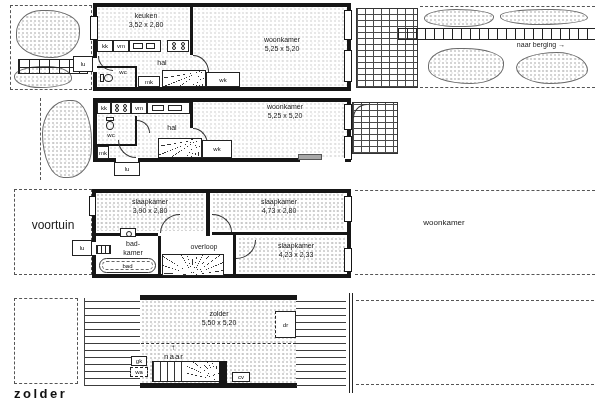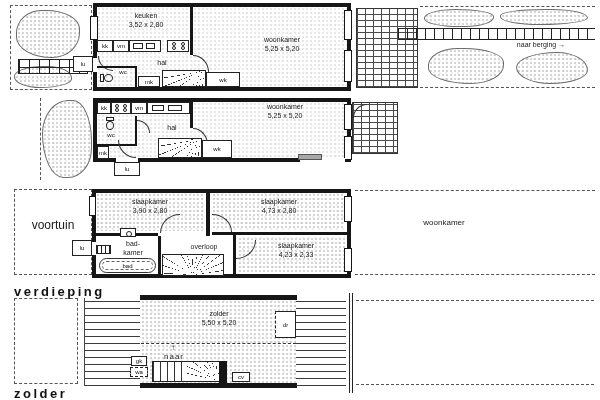--- a/index.html
+++ b/index.html
@@ -272,21 +272,20 @@
   <div class="win" style="left:89px;top:196px;width:7px;height:20px"></div>
   <div class="win" style="left:344px;top:196px;width:8px;height:26px"></div>
   <div class="win" style="left:344px;top:248px;width:8px;height:24px"></div>
 
   <div class="dash-h" style="left:355px;top:190px;width:240px"></div>
   <div class="dash-h" style="left:355px;top:274px;width:240px"></div>
   <div class="lbl" style="left:412px;top:218px;width:64px;font-size:8px">
       <span>woonkamer</span>
     </div>
 
-  <div class="cap" style="left:14px;top:284px;letter-spacing:2.5px">verdieping</div>
 
   <div class="dash-rect" style="left:14px;top:298px;width:64px;height:86px"></div>
   <div class="hatch" style="left:84px;top:298px;width:56px;height:88px;border-left:1px solid #444"></div>
 
   <div class="wall" style="left:140px;top:295px;width:157px;height:5px"></div>
   <div class="wall" style="left:140px;top:383px;width:157px;height:5px"></div>
   <div class="abs stipple" style="left:141px;top:300px;width:155px;height:83px"></div>
 
   <div class="lbl" style="left:172px;top:310px;width:94px">
     <span>zolder</span>

